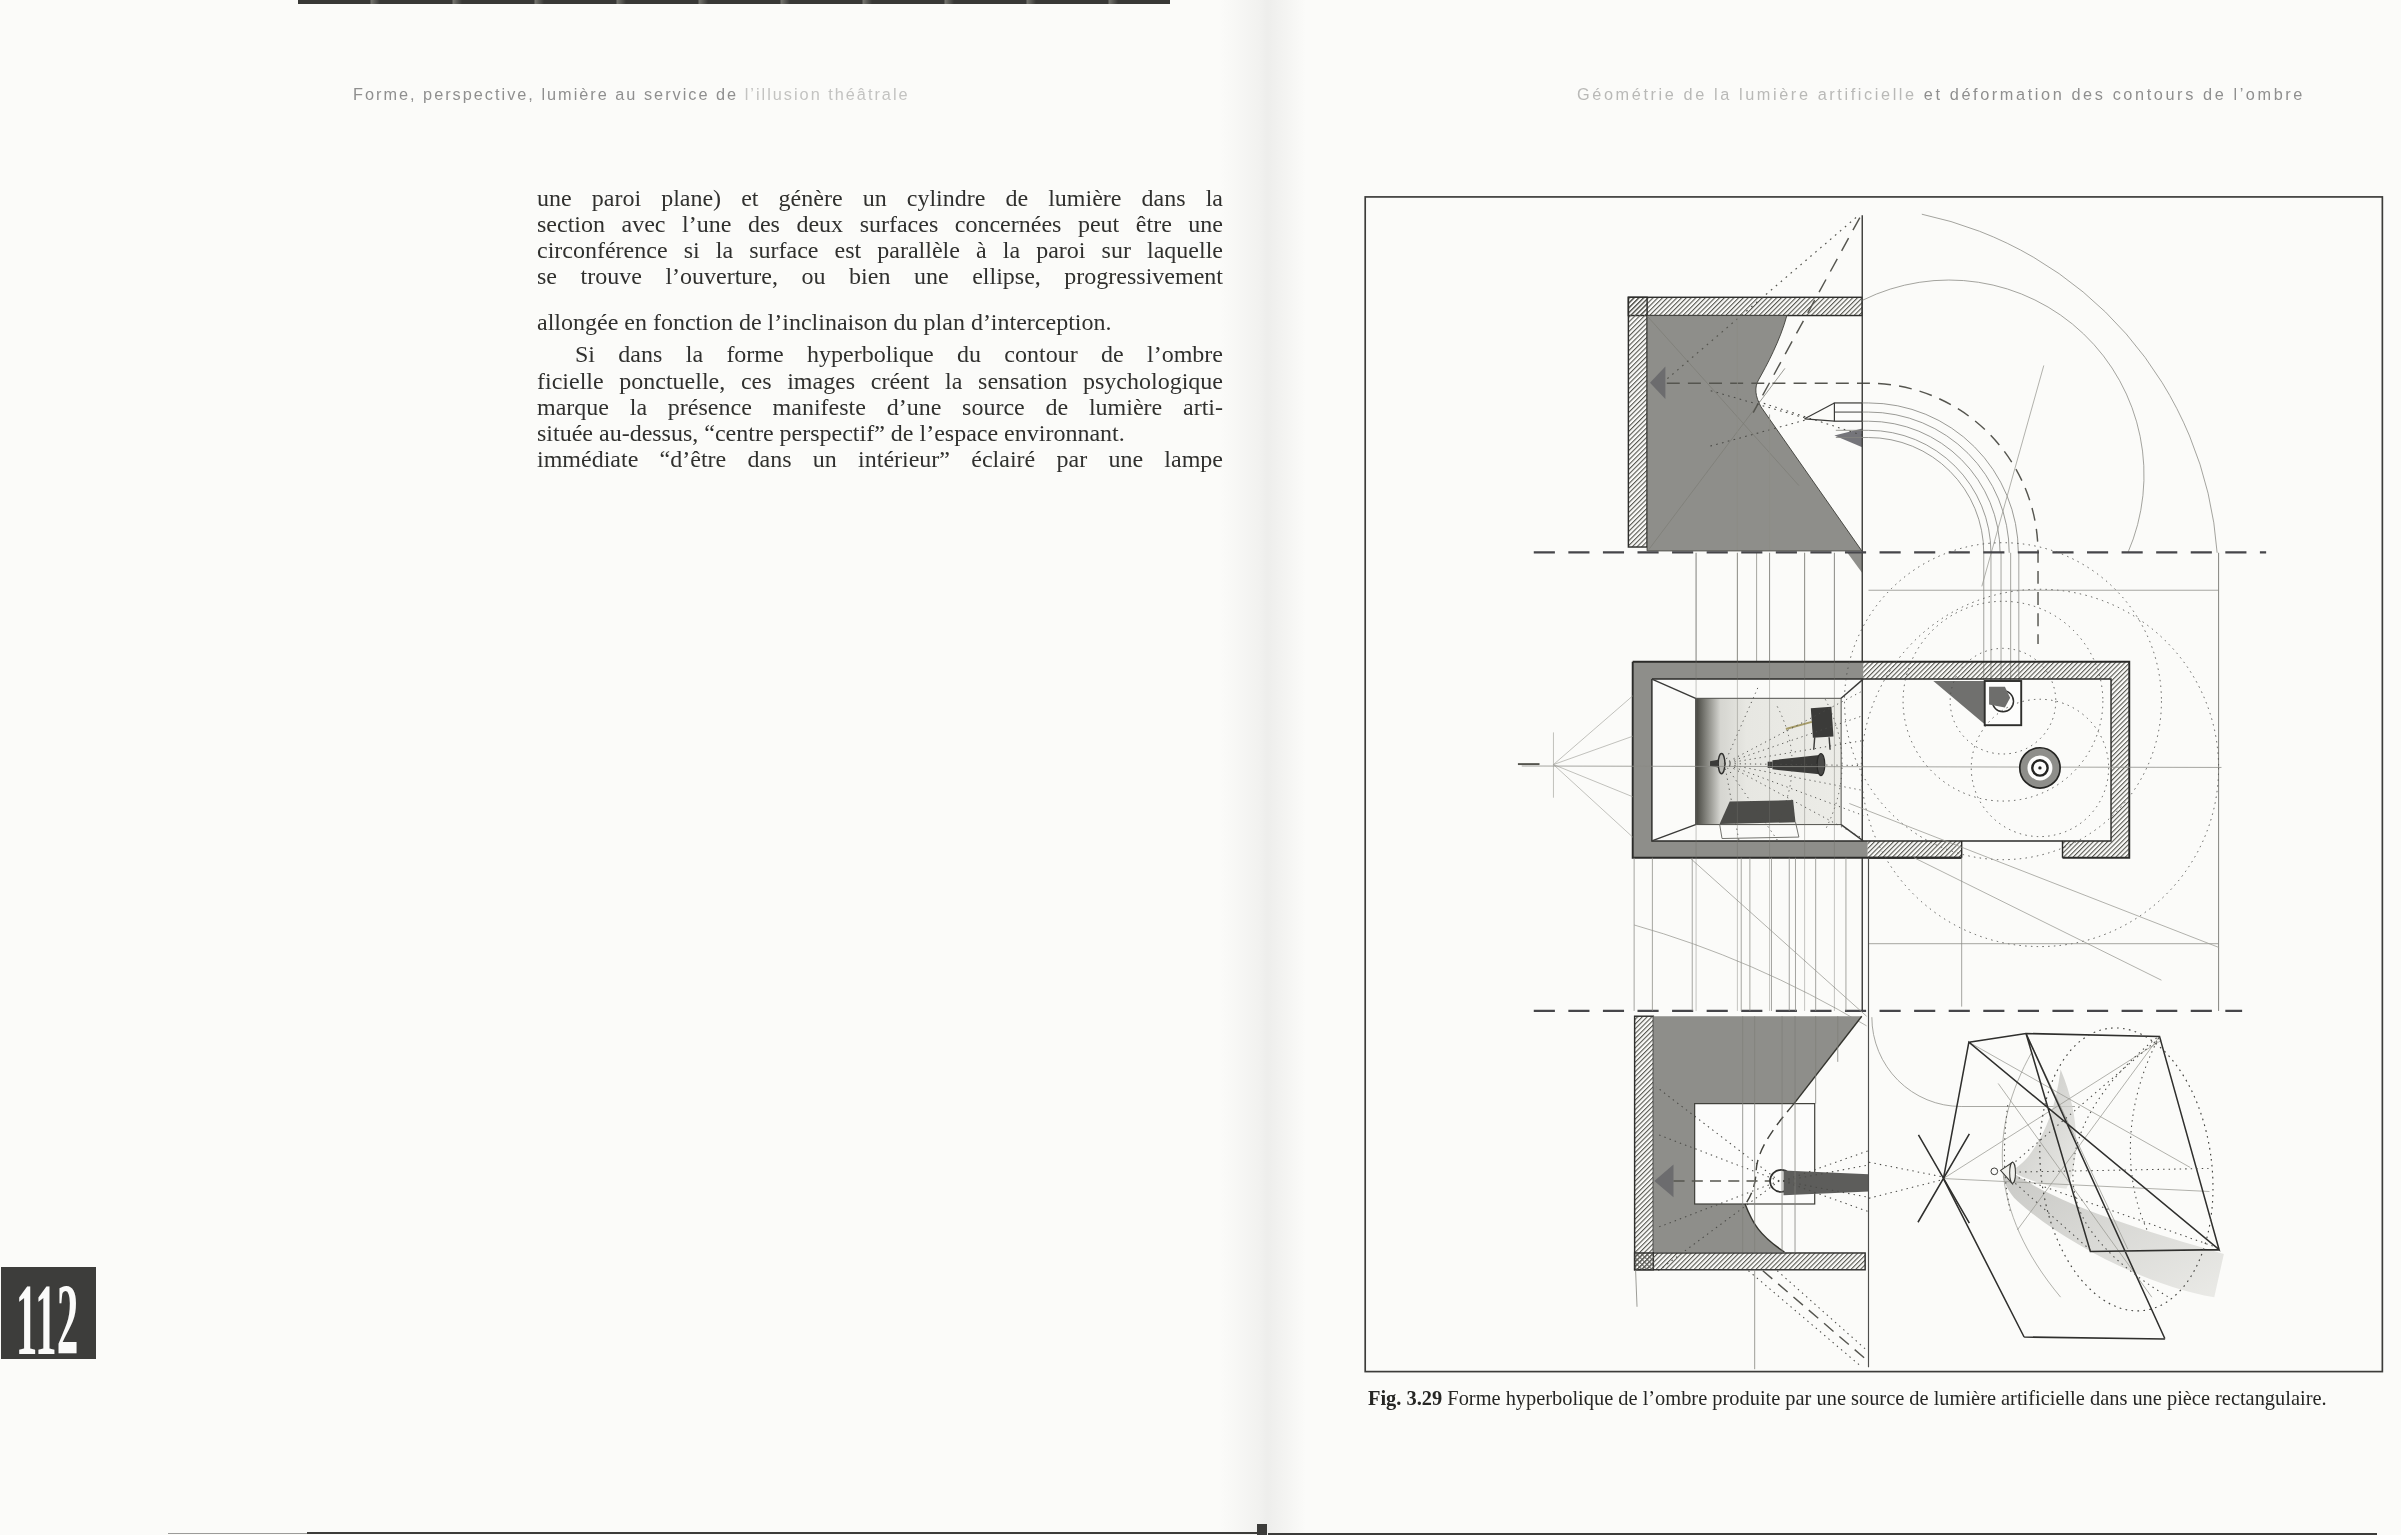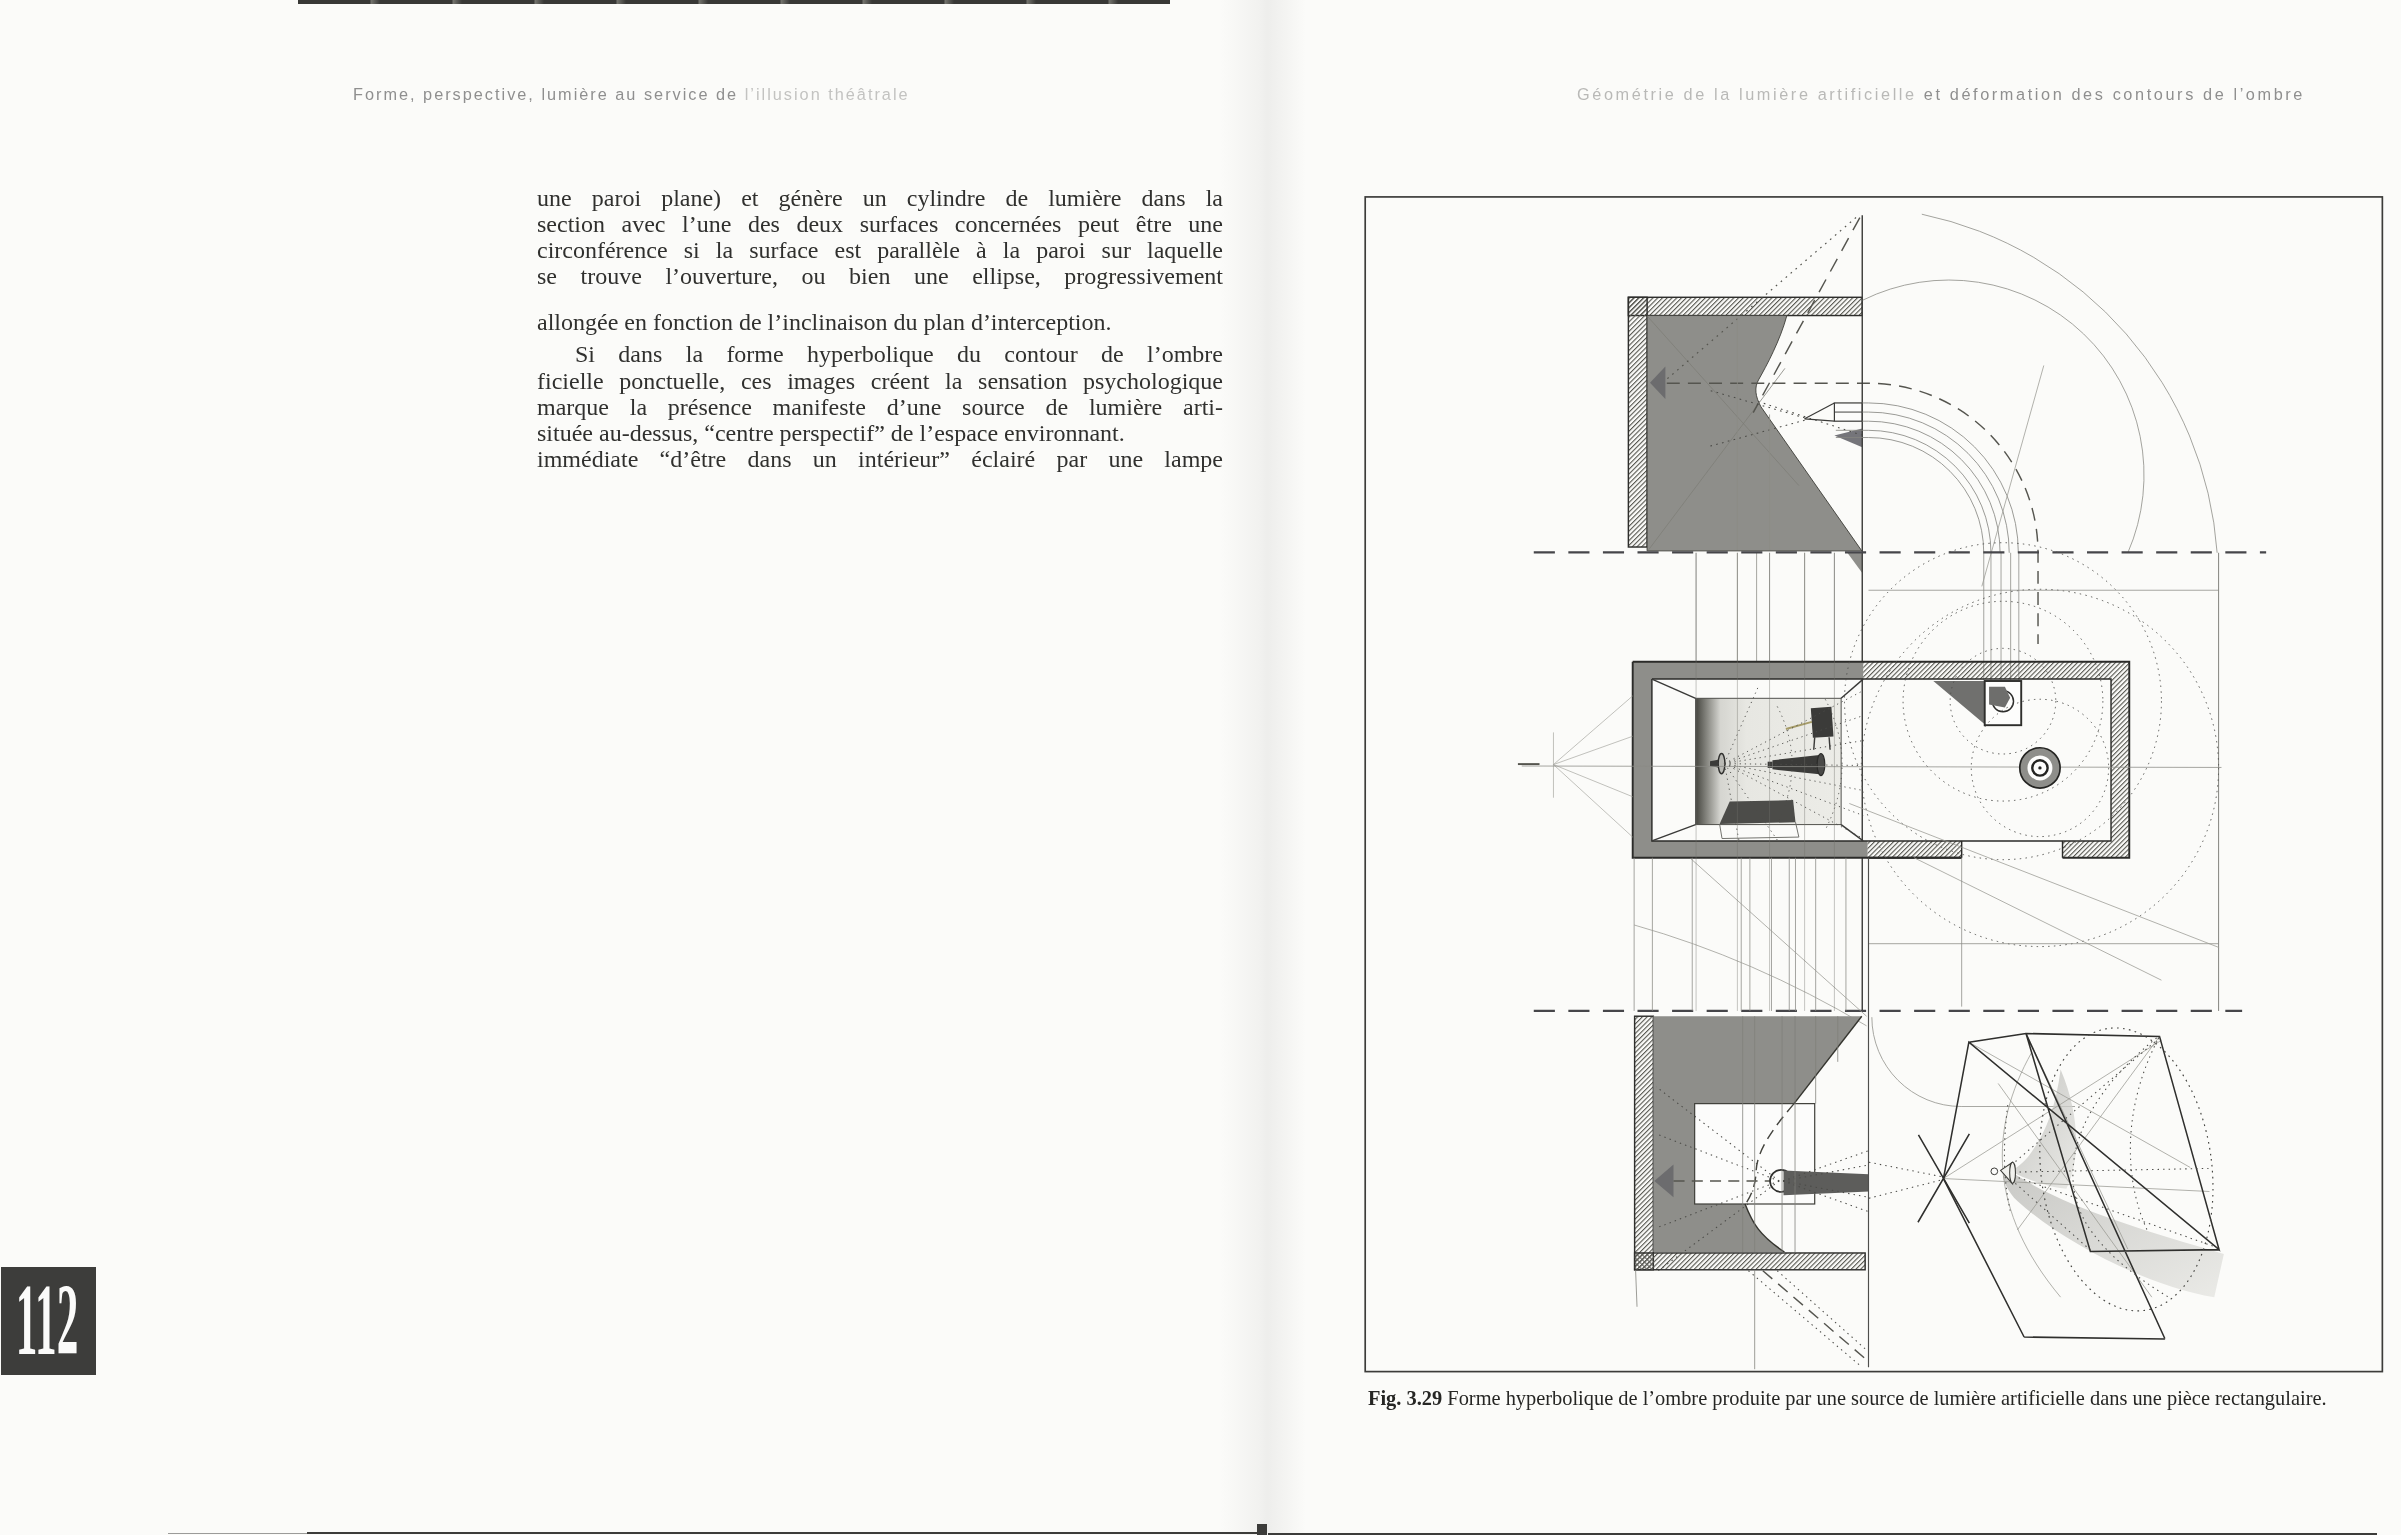--- a/index.html
+++ b/index.html
@@ -3,21 +3,21 @@
 <style>
 html,body{margin:0;padding:0;}
 #page{position:relative;width:2526px;height:1535px;background:#fbfbf9;overflow:hidden;
   font-family:"Liberation Serif",serif;}
 .hdr{position:absolute;font-family:"Liberation Sans",sans-serif;font-size:16.3px;letter-spacing:2px;color:#8e8e8e;white-space:nowrap;}
 #hdrL{left:353px;top:85px;}
 #hdrR{left:1541px;top:85px;letter-spacing:2.6px;margin-left:36px;}
 #btext{position:absolute;left:537px;top:185px;width:686px;font-size:24px;color:#30302e;}
 #btext .ln{height:26px;line-height:26px;text-align:justify;text-align-last:justify;white-space:nowrap;}
 .pnum{position:absolute;background:#3d3d3b;color:#fbfbfa;text-align:center;overflow:hidden;}
-#pn112{left:1px;top:1267px;width:95px;height:108px;text-align:center;}
+#pn112{left:1px;top:1267px;width:95px;height:92px;text-align:center;}
 #caption{position:absolute;left:1368px;top:1387px;font-size:20.4px;color:#262624;white-space:nowrap;text-align:right;}
 #topband{position:absolute;left:298px;top:0;width:872px;height:3.8px;background:repeating-linear-gradient(90deg,#383836 0px,#383836 72px,#74746e 73px,#383836 82px);}
 #gutter{position:absolute;left:1220px;top:0;width:86px;height:1535px;
  background:linear-gradient(90deg,rgba(120,120,118,0) 0%,rgba(120,120,118,0.07) 45%,rgba(120,120,118,0.10) 55%,rgba(120,120,118,0) 100%);}
 .bline{position:absolute;background:#3c3c3a;}
 </style></head>
 <body>
 <div id="page">
 <div id="topband"></div>
 <div id="gutter"></div>

